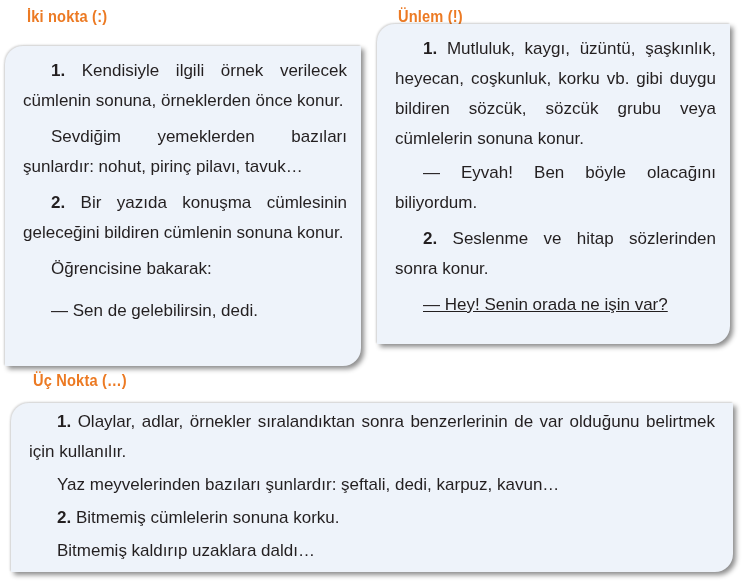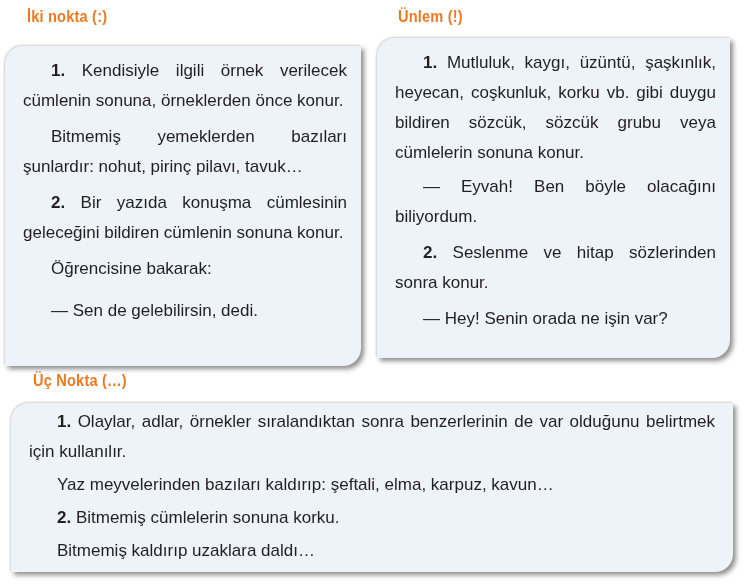--- a/index.html
+++ b/index.html
@@ -27,58 +27,58 @@
     font-size: 17px;
     line-height: 30px;
   }
   .para {
     text-align: justify;
     text-align-last: left;
   }
   .indent { text-indent: 28px; }
   .num { font-weight: bold; }
   #box-left { left: 5px; top: 46px; width: 356px; height: 320px; padding: 10px 14px 0 18px; }
-  #box-right { left: 377px; top: 38px; width: 353px; height: 320px; padding: 10px 14px 0 18px; }
+  #box-right { left: 377px; top: 24px; width: 353px; height: 320px; padding: 10px 14px 0 18px; }
   #box-bottom { left: 11px; top: 403px; width: 722px; height: 169px; padding: 4px 18px 0 18px; }
 </style>
 </head>
 <body>
 
 <div class="page">
 
   <div class="heading" style="left:27px; top:7px;">İki nokta (:)</div>
   <div class="box" id="box-left">
     <p class="para indent">
       <span class="num">1.</span><span style="hyphens:auto;"> Kendisiyle ilgili örnek verilecek cümlenin sonuna, örneklerden önce konur.</span>
     </p>
-    <p class="para indent" style="margin-top:6px;">Bitmemiş yemeklerden bazıları şunlardır: nohut, pirinç pilavı, tavuk…</p>
+    <p class="para indent" style="margin-top:6px;">Sevdiğim yemeklerden bazıları şunlardır: nohut, pirinç pilavı, tavuk…</p>
     <p class="para indent" style="margin-top:6px;">
       <span class="num">2.</span><span> Bir yazıda konuşma cümlesinin geleceğini bildiren cümlenin sonuna konur.</span>
     </p>
     <p class="para indent" style="margin-top:6px;">Öğrencisine bakarak:</p>
     <p class="para indent" style="margin-top:12px;">— Sen de gelebilirsin, dedi.</p>
   </div>
 
   <div class="heading" style="left:398px; top:7px;">Ünlem (!)</div>
   <div class="box" id="box-right">
     <p class="para indent">
       <span class="num">1.</span><span> Mutluluk, kaygı, üzüntü, şaşkınlık, heyecan, coşkunluk, korku vb. gibi duygu bildiren sözcük, sözcük grubu veya cümlelerin sonuna konur.</span>
     </p>
     <p class="para indent" style="margin-top:4px;">— Eyvah! Ben böyle olacağını biliyordum.</p>
     <p class="para indent" style="margin-top:6px;">
       <span class="num">2.</span><span> Seslenme ve hitap sözlerinden sonra konur.</span>
     </p>
-    <p class="para indent" style="margin-top:6px;">— Hey! Senin orada ne işin var?</p>
+    <p class="para indent" style="margin-top:6px;text-decoration:underline;">— Hey! Senin orada ne işin var?</p>
   </div>
 
   <div class="heading" style="left:33px; top:371px;">Üç Nokta (…)</div>
   <div class="box" id="box-bottom">
     <p class="para indent">
       <span class="num">1.</span><span> Olaylar, adlar, örnekler sıralandıktan sonra benzerlerinin de var olduğunu belirtmek için kullanılır.</span>
     </p>
-    <p class="para indent" style="margin-top:3px;">Yaz meyvelerinden bazıları kaldırıp: şeftali, elma, karpuz, kavun…</p>
+    <p class="para indent" style="margin-top:3px;">Yaz meyvelerinden bazıları şunlardır: şeftali, dedi, karpuz, kavun…</p>
     <p class="para indent" style="margin-top:3px;">
       <span class="num">2.</span><span> Bitmemiş cümlelerin sonuna korku.</span>
     </p>
     <p class="para indent" style="margin-top:3px;">Bitmemiş kaldırıp uzaklara daldı…</p>
   </div>
 
 </div>
 
 </body></html>

